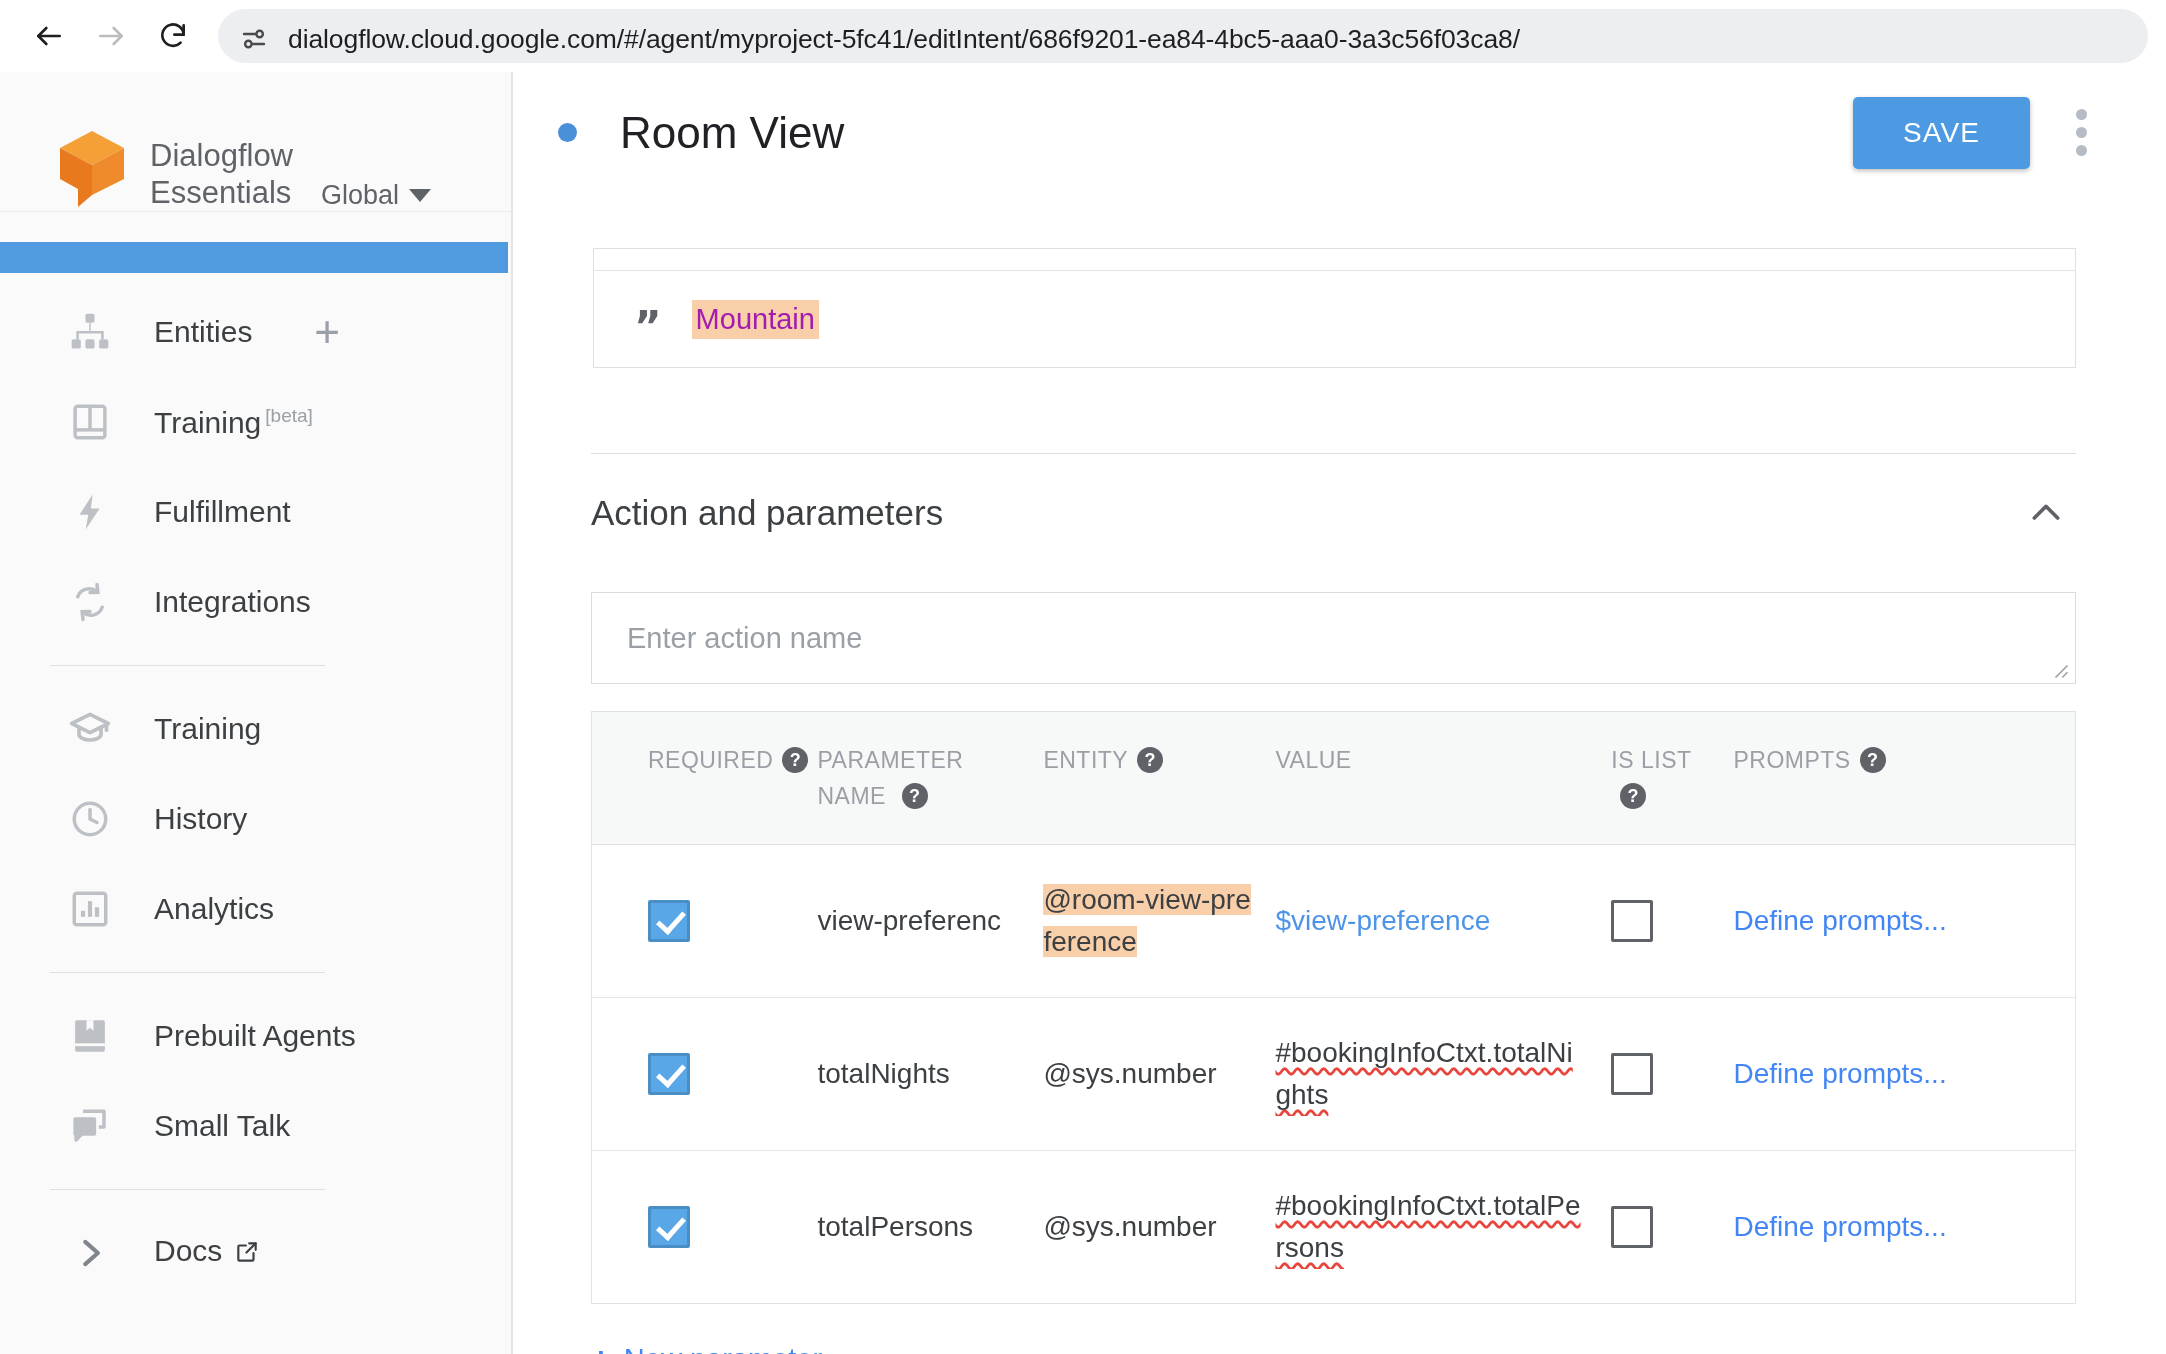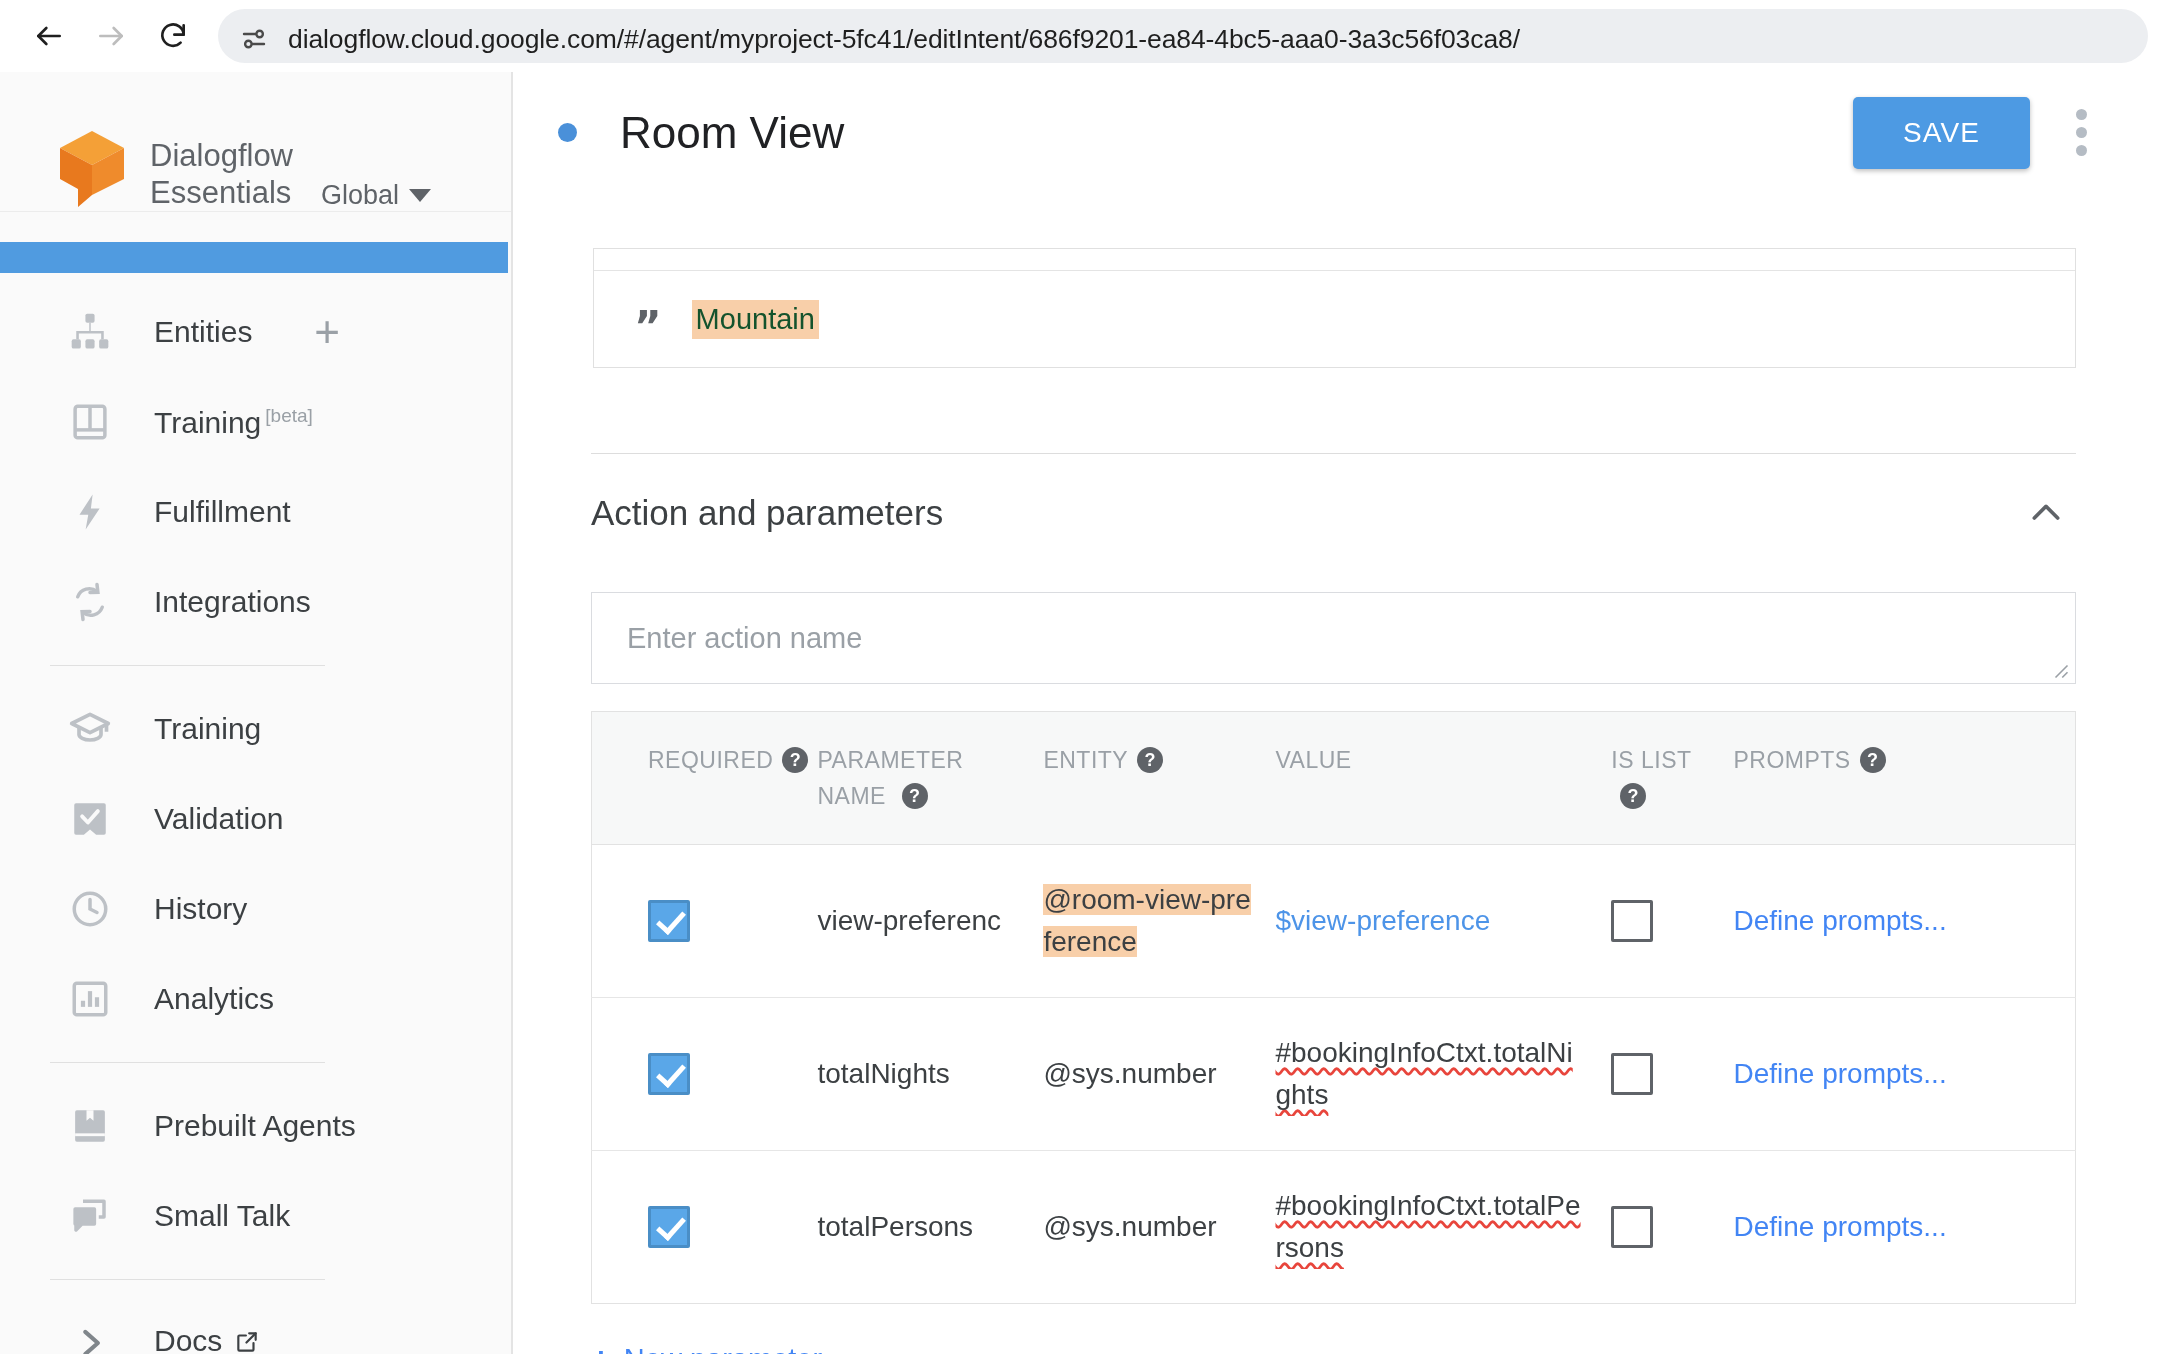--- a/index.html
+++ b/index.html
@@ -191,21 +191,21 @@
     padding-left: 40px;
   }
   .quote-icon {
     color: #5f6368; font-size: 42px; font-weight: 700;
     line-height: 0.5; padding-top: 14px;
     flex: 0 0 auto;
     font-family: "DejaVu Sans", sans-serif;
   }
   .phrase-text {
     margin-left: 30px;
-    font-size: 29px; color: #14532d;
+    font-size: 29px; color: #a21caf;
     background: #f8cfa9;
     padding: 3px 4px;
   }
 
   #section-divider {
     margin: 85px 90px 0 78px;
     height: 1px; background: #dddddd;
   }
 
   #section-head {
@@ -459,29 +459,20 @@
         <span class="nav-icon">
           <svg width="44" height="44" viewBox="0 0 24 24" fill="none" stroke="#bdc1c6" stroke-width="2" stroke-linejoin="round">
             <polygon points="12,4 22,9 12,14 2,9"></polygon>
             <path d="M6 11v4c0 1.6 2.7 3 6 3s6-1.4 6-3v-4"></path>
             <line x1="21" y1="9.5" x2="21" y2="13.5"></line>
           </svg>
         </span>
         <span class="nav-label">Training</span>
       </div>
 
-      <div class="nav-item">
-        <span class="nav-icon">
-          <svg width="42" height="42" viewBox="0 0 24 24" fill="#bdc1c6">
-            <path d="M4 3h16a1 1 0 0 1 1 1v16a1 1 0 0 1-1 1h-4.5l-3.5-3-3.5 3H4a1 1 0 0 1-1-1V4a1 1 0 0 1 1-1z"></path>
-            <polyline points="7.5,10.5 10.8,14 16.5,7.5" fill="none" stroke="#fafafa" stroke-width="2.2" stroke-linecap="round" stroke-linejoin="round"></polyline>
-          </svg>
-        </span>
-        <span class="nav-label">Validation</span>
-      </div>
 
       <div class="nav-item">
         <span class="nav-icon">
           <svg width="42" height="42" viewBox="0 0 24 24" fill="none" stroke="#bdc1c6" stroke-width="2" stroke-linecap="round">
             <circle cx="12" cy="12" r="9"></circle>
               <polyline points="12,6.5 12,12 16,14"></polyline>
           </svg>
         </span>
         <span class="nav-label">History</span>
       </div>

